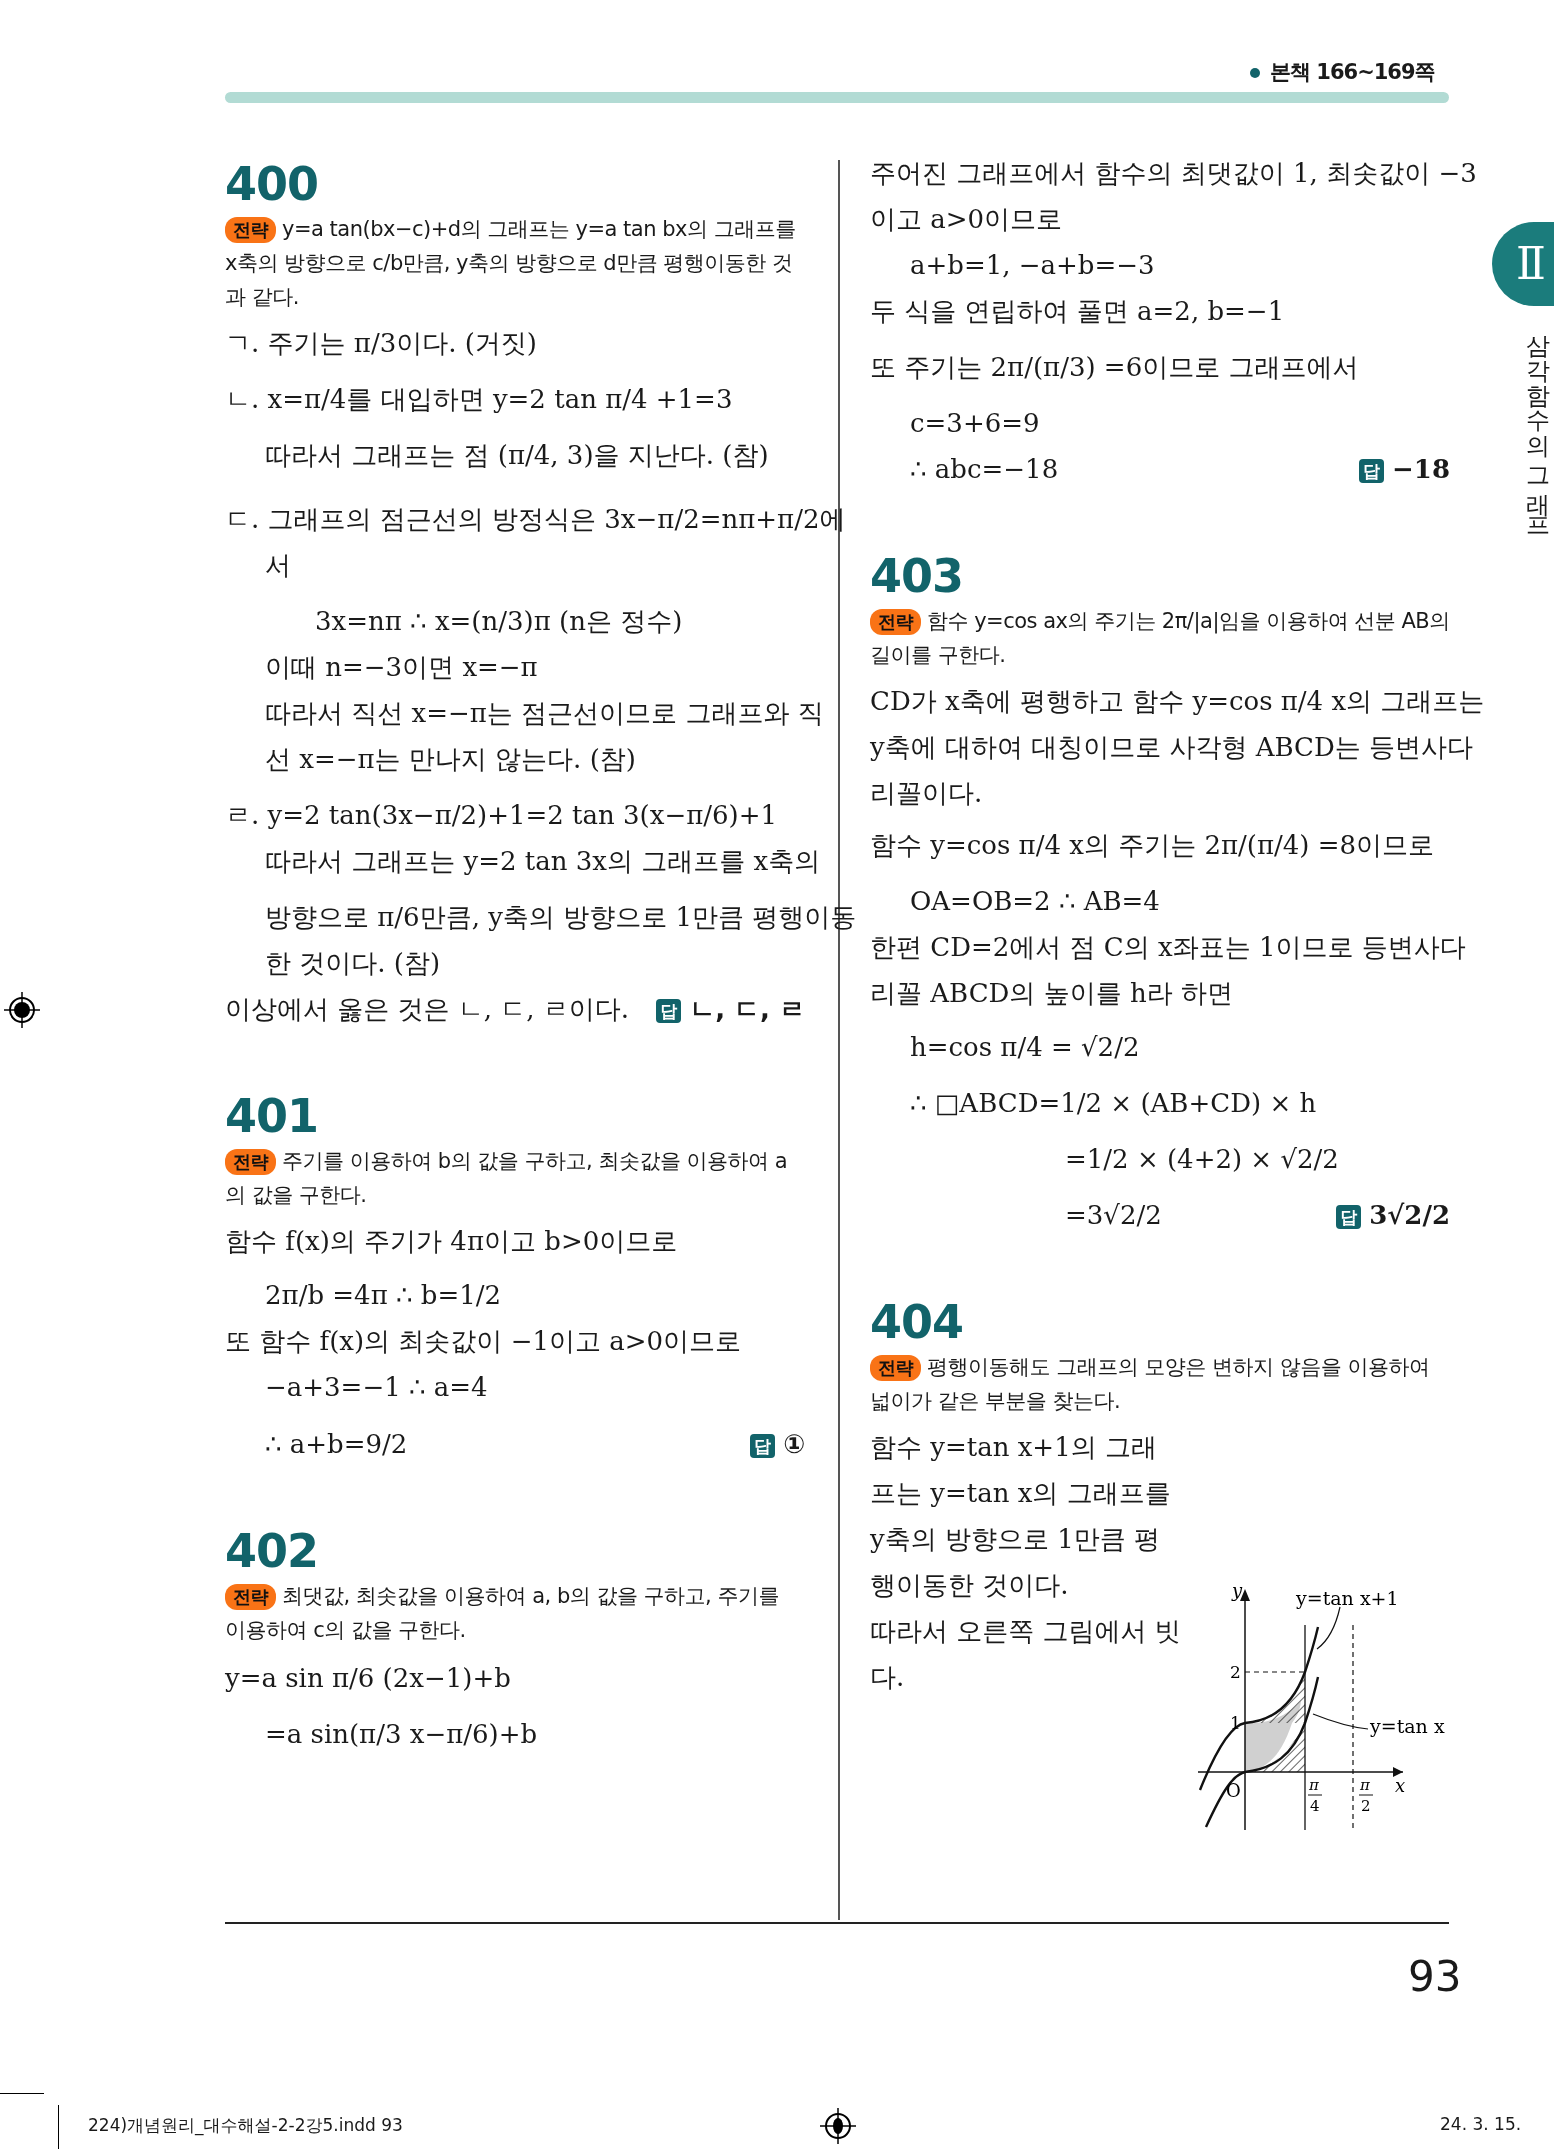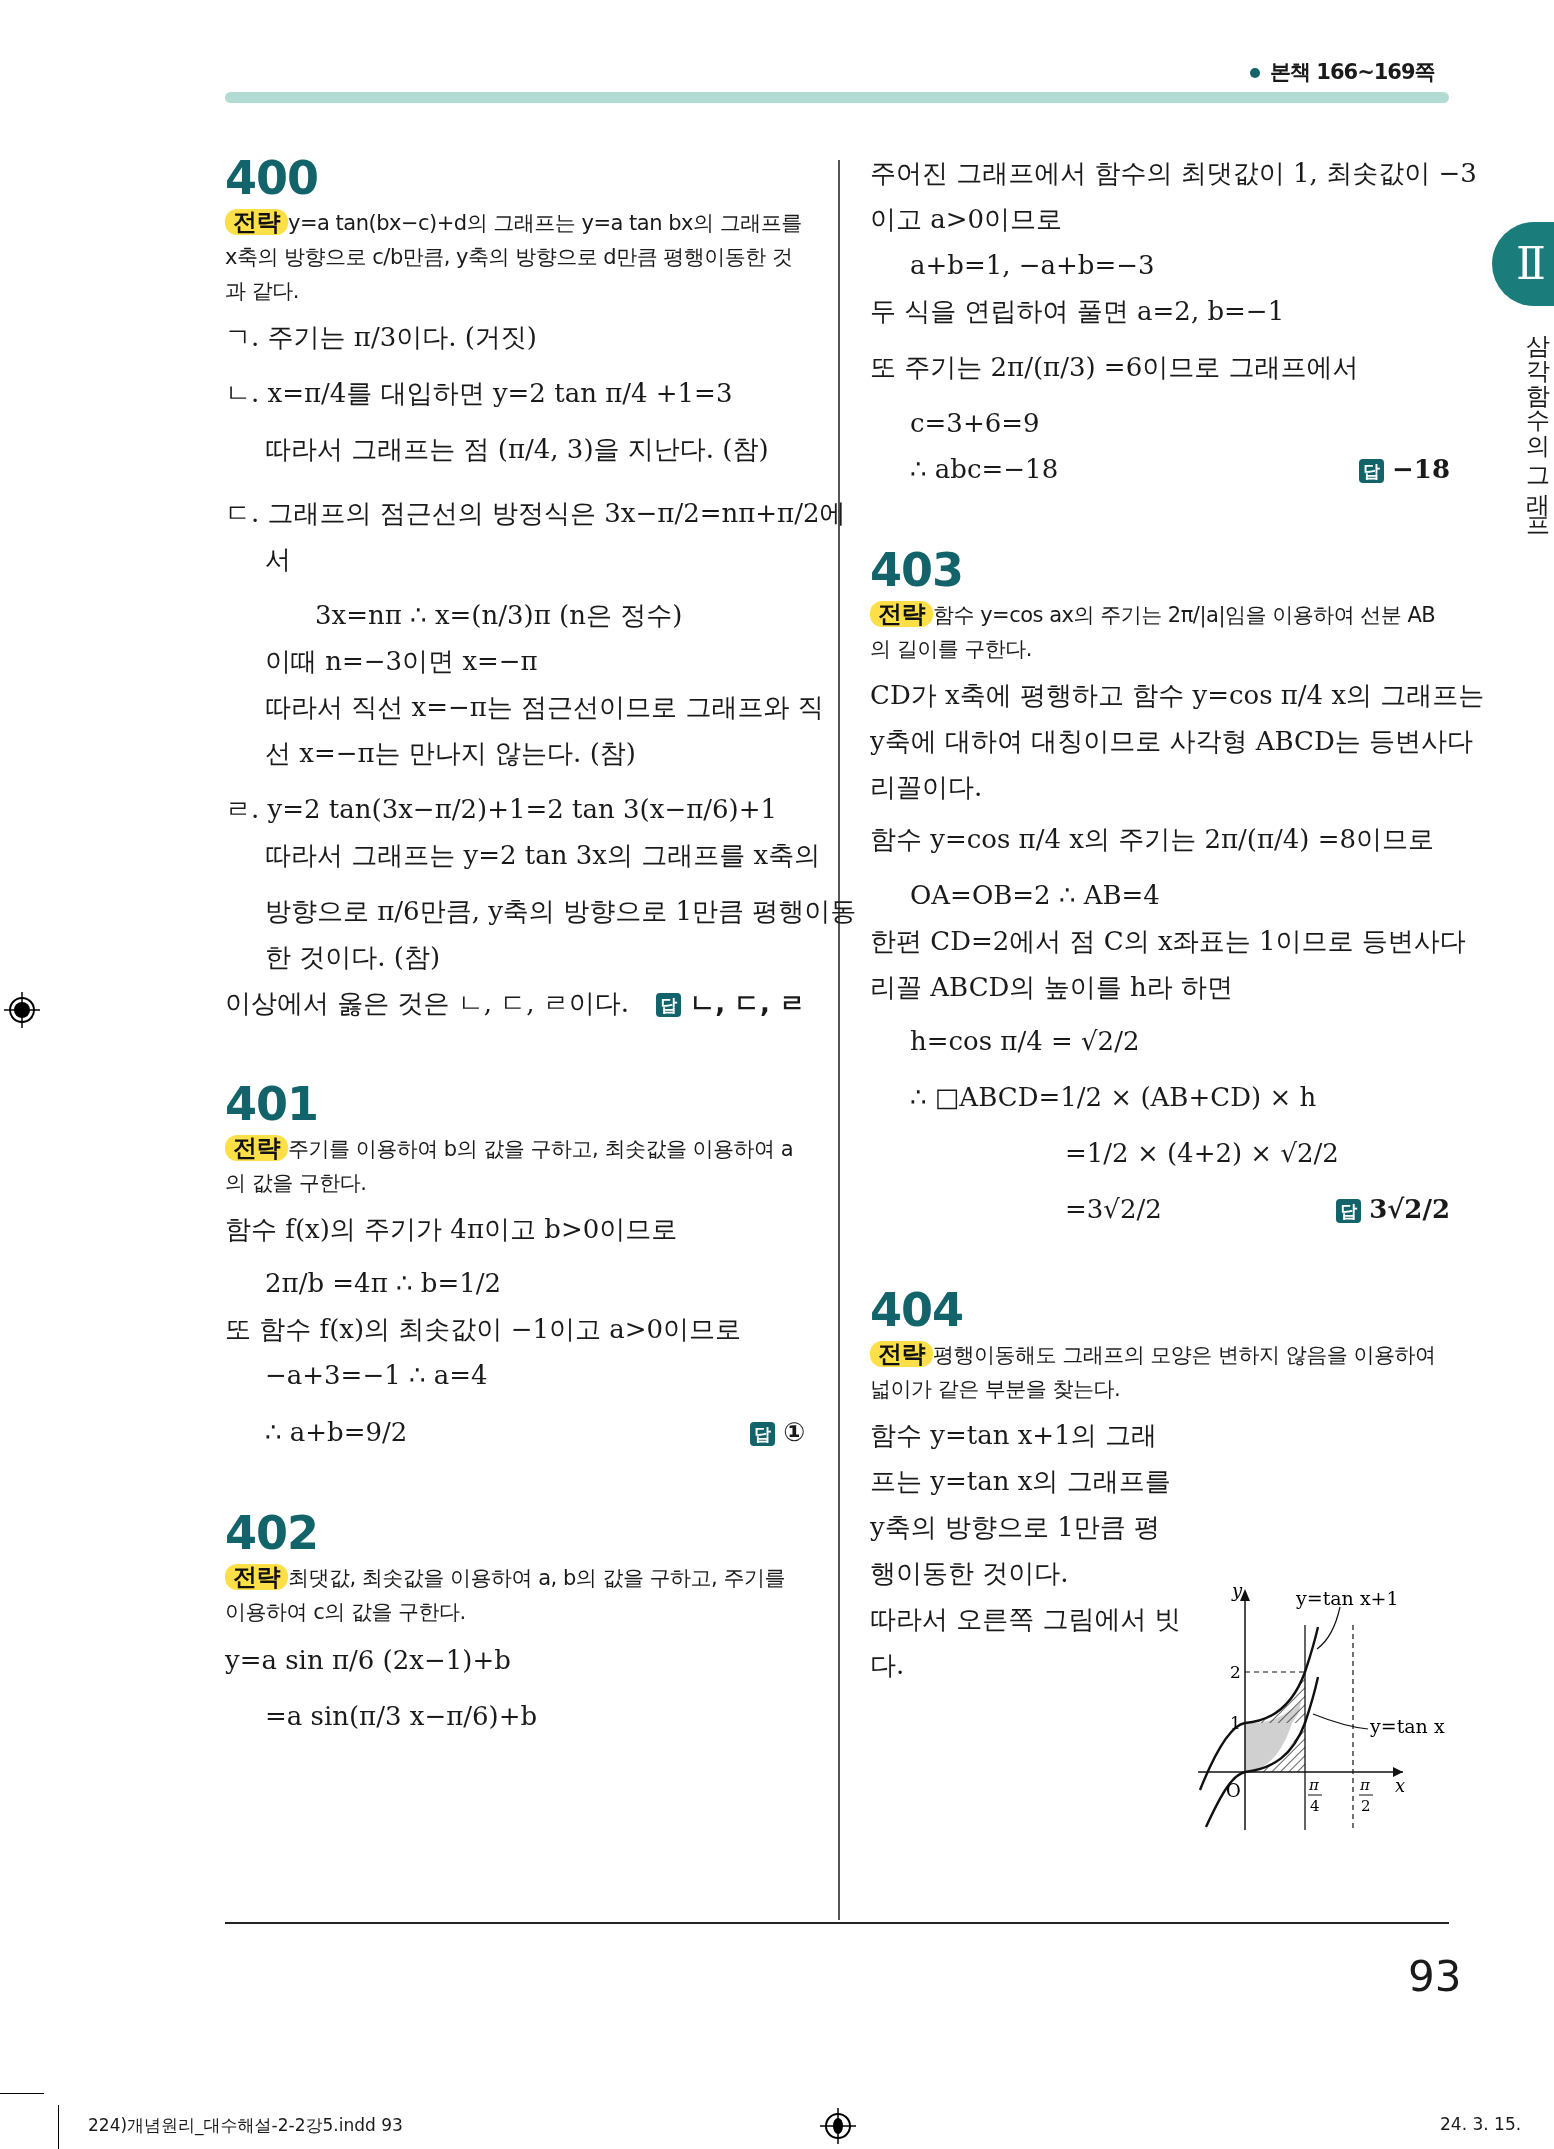--- a/index.html
+++ b/index.html
@@ -15,25 +15,25 @@
   .chapter-tab { position:absolute; top:222px; left:1492px; width:80px; height:84px;
                  border-radius:42px 0 0 42px; background:#1b7c7c; color:#fff;
                  font-size:44px; line-height:84px; padding-left:24px; box-sizing:border-box; }
   .chapter-title { position:absolute; top:318px; left:1522px; writing-mode:vertical-rl;
                    font-size:24px; font-family:"DejaVu Sans", sans-serif; letter-spacing:1px; }
   .col-divider { position:absolute; top:160px; left:838px; width:2px; height:1760px; background:#555; }
   .col { position:absolute; top:150px; width:580px; font-size:26px; line-height:46px; }
   .col.left { left:225px; }
   .col.right { left:870px; }
   .prob-num { font-family:"DejaVu Sans", sans-serif; font-weight:bold; font-size:46px;
-              color:#12636a; line-height:56px; letter-spacing:-1px; margin-top:0; }
+              color:#12636a; line-height:56px; letter-spacing:-1px; margin-top:6px; }
   .strategy { font-family:"DejaVu Sans", sans-serif; font-size:21px; line-height:34px;
               letter-spacing:-0.5px; margin-bottom:6px; }
-  .strategy .tag { display:inline-block; background:#fde047; color:#111; border-radius:12px;
-                   font-weight:bold; font-size:24px; padding:0 8px; line-height:26px; }
+  .strategy .tag { display:inline-block; background:#f97316; color:#111; border-radius:12px;
+                   font-weight:bold; font-size:18px; padding:0 8px; line-height:26px; margin-right:6px; }
   .line { white-space:nowrap; }
   .indent1 { padding-left:40px; }
   .indent2 { padding-left:90px; }
   .answer { float:right; font-weight:bold; }
   .answer .badge { display:inline-block; background:#12636a; color:#fff; border-radius:4px;
                    font-size:17px; line-height:24px; padding:0 4px; margin-right:8px;
                    font-family:"DejaVu Sans", sans-serif; vertical-align:middle; }
   .section-gap { height:50px; }
   .graph { position:absolute; left:1188px; top:1575px; width:270px; height:260px; }
   .bottom-rule { position:absolute; top:1922px; left:225px; width:1224px; height:2px; background:#222; }

